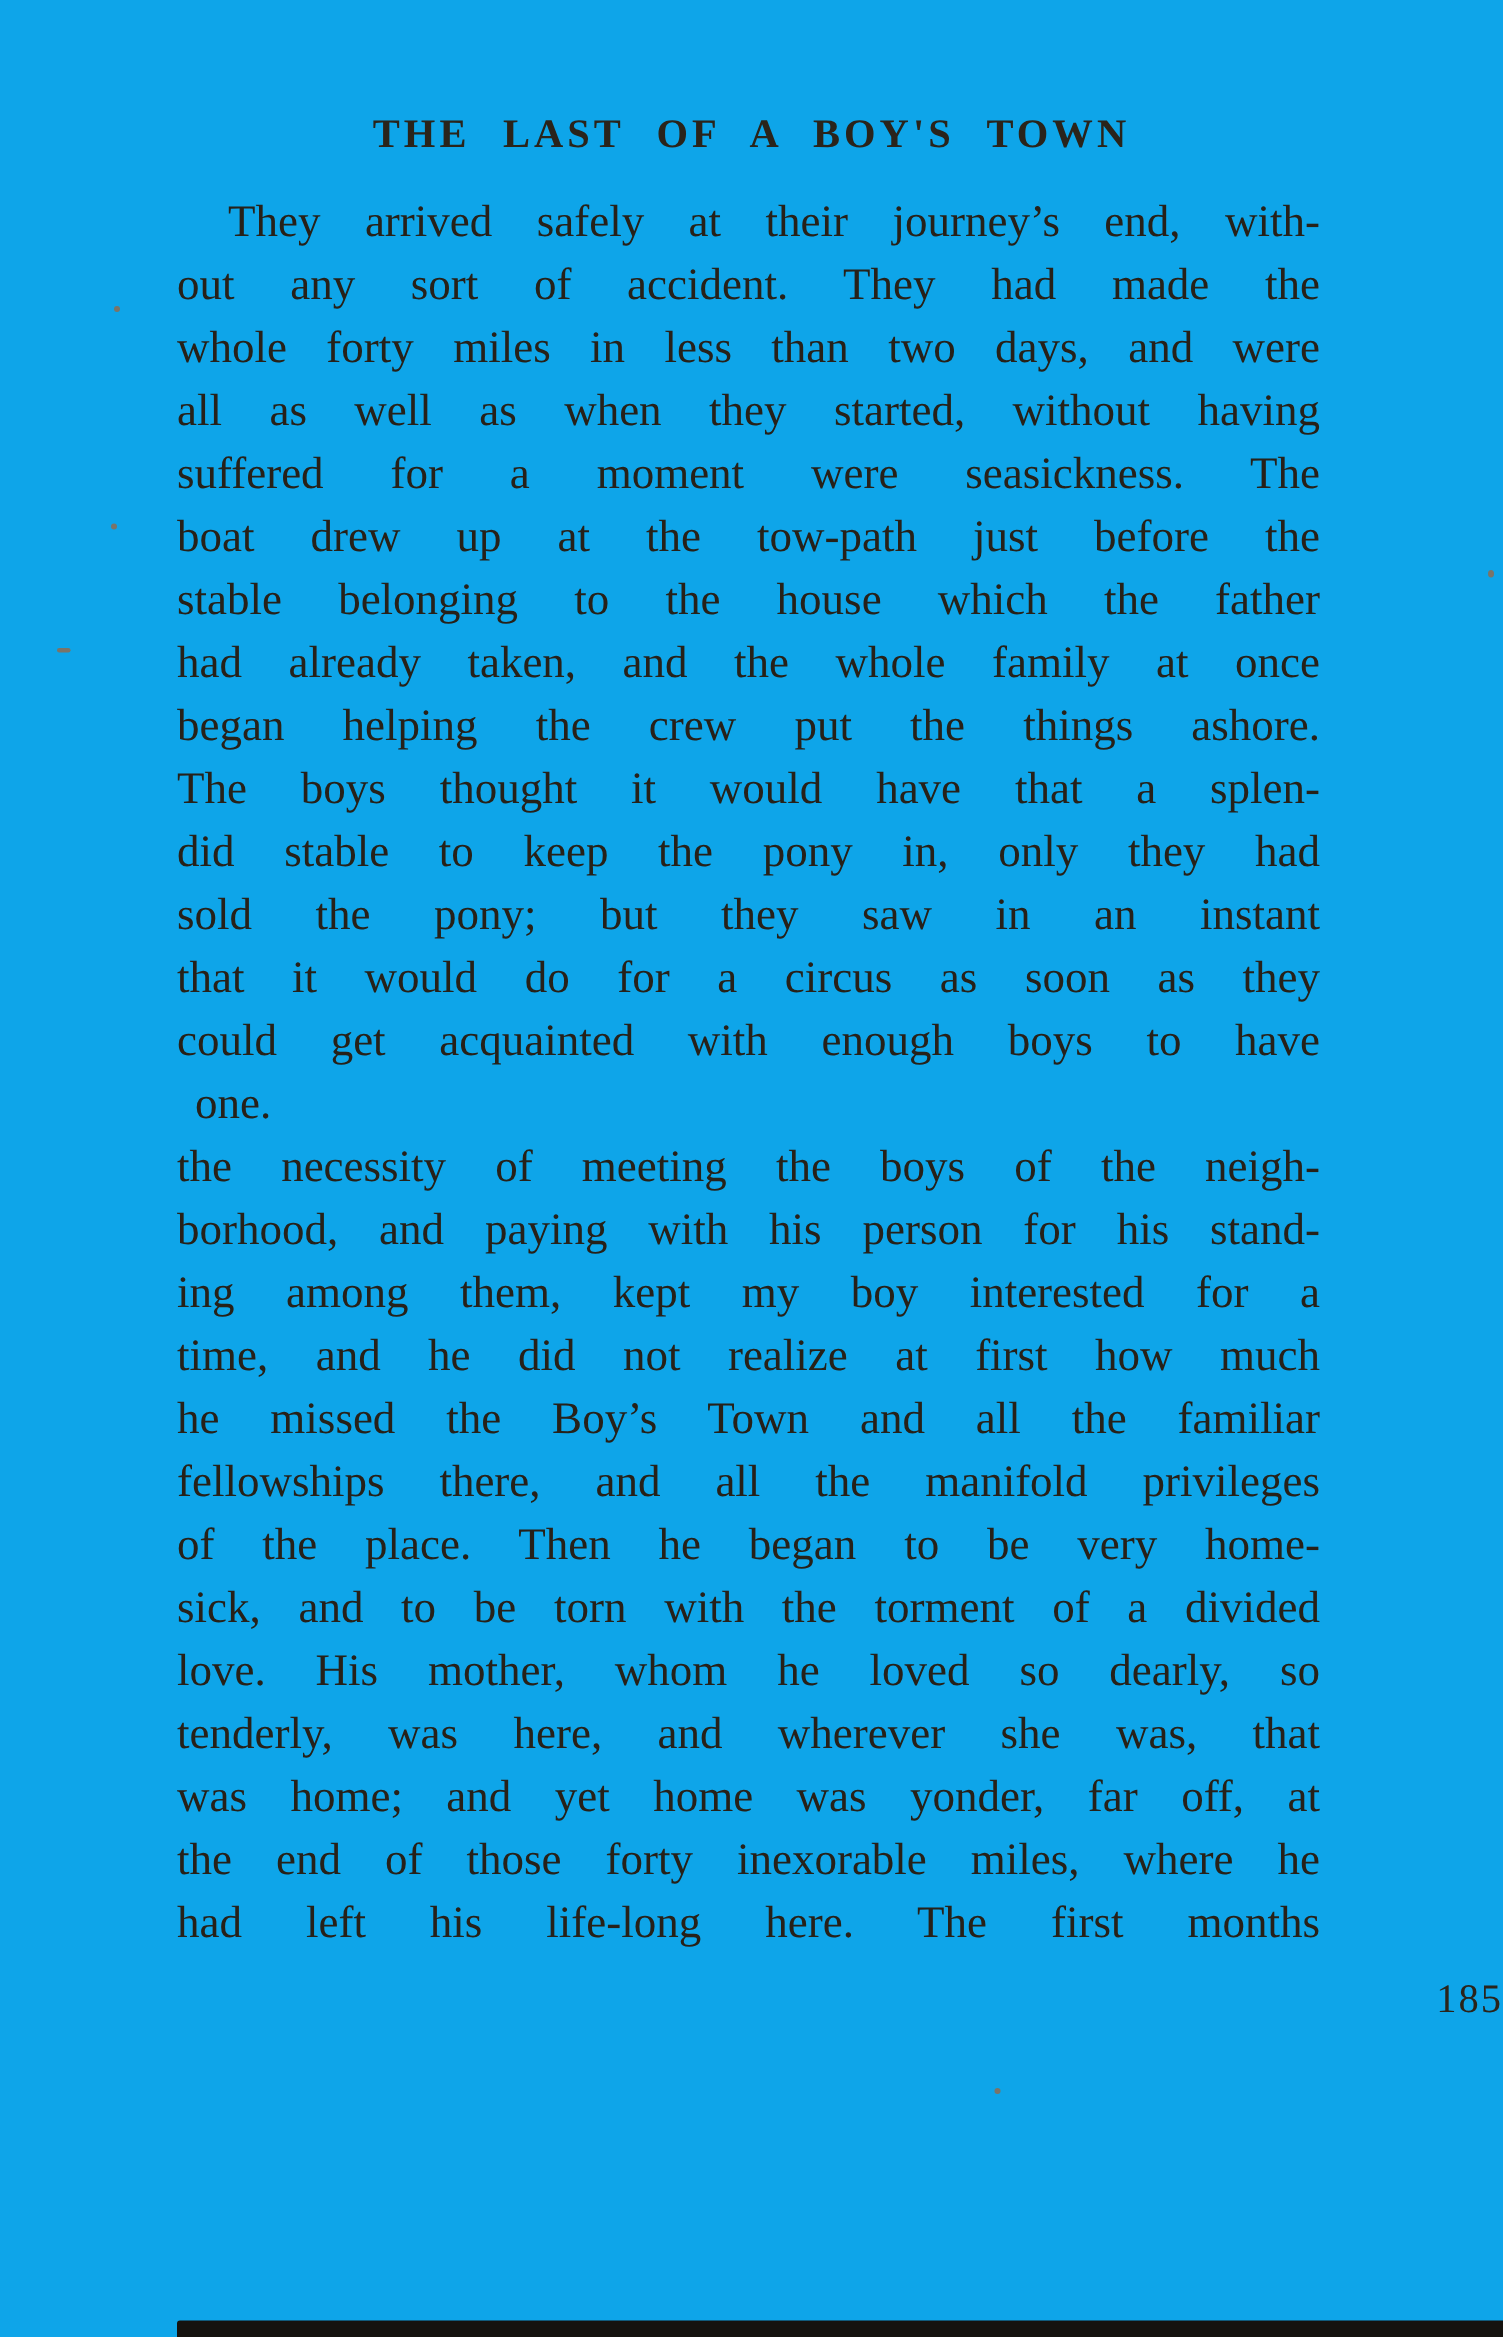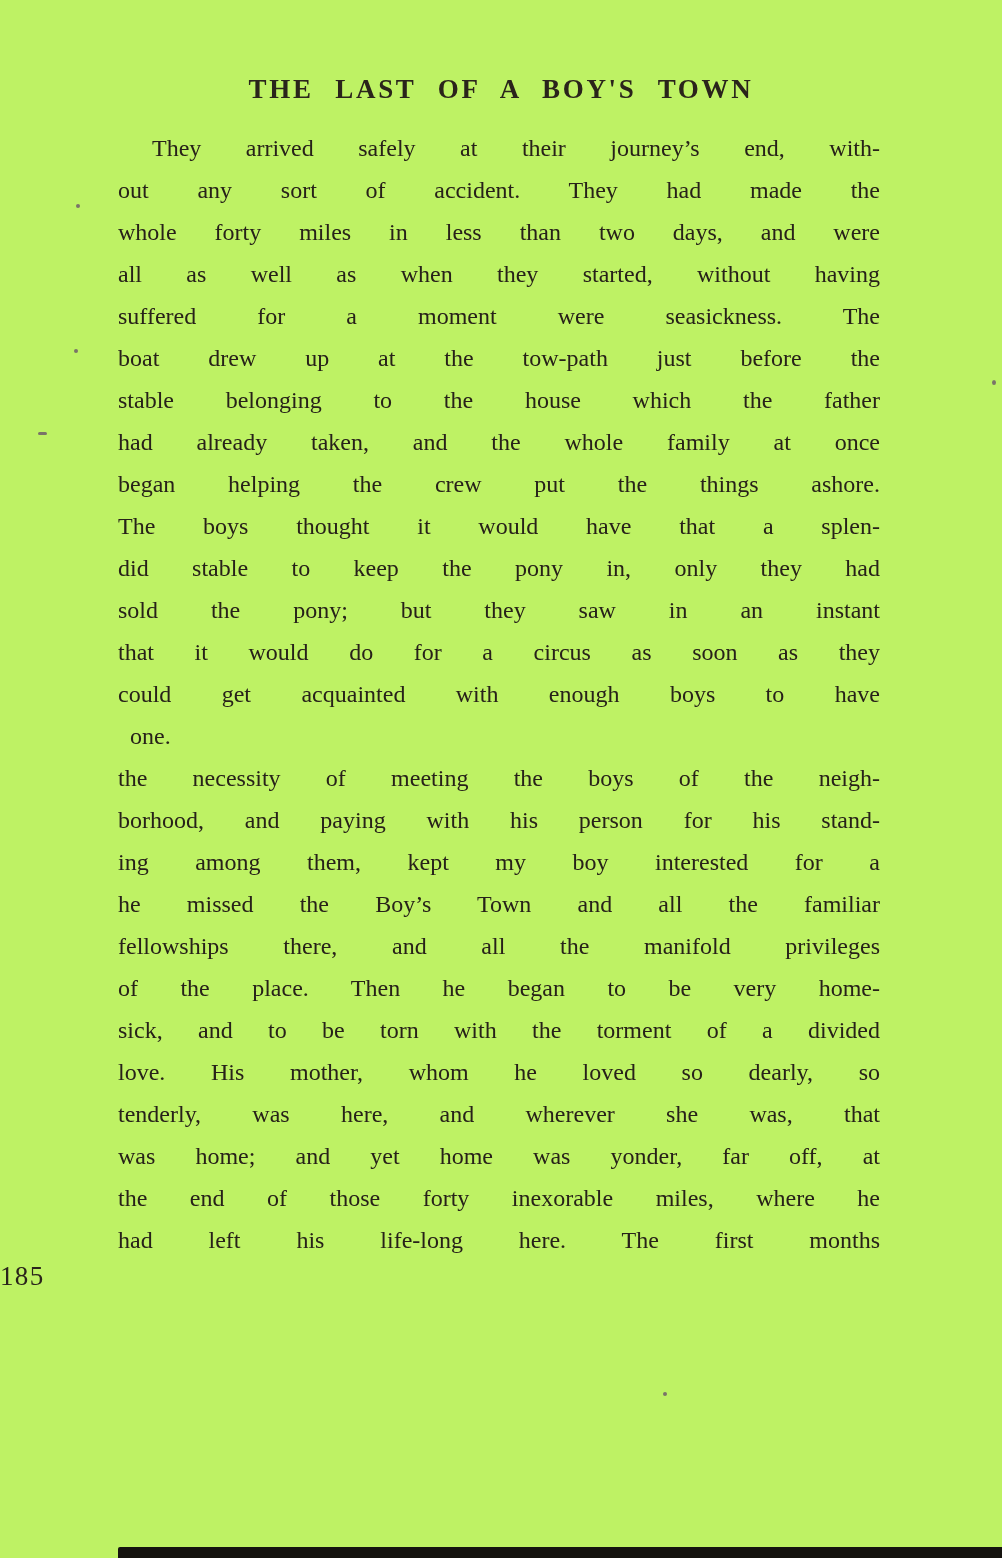--- a/index.html
+++ b/index.html
@@ -3,55 +3,56 @@
 <meta charset="utf-8">
 <style>
   html, body {
     margin: 0;
     padding: 0;
   }
   .page {
     position: relative;
     width: 1002px;
     height: 1558px;
-    background: #bef264;
+    background: #0ea5e9;
     font-family: "Liberation Serif", "DejaVu Serif", serif;
     color: #272119;
     overflow: hidden;
     box-sizing: border-box;
   }
   .header {
     padding-top: 74px;
     text-align: center;
     font-weight: 700;
     font-size: 27px;
     letter-spacing: 0.10em;
     word-spacing: 0.45em;
     color: #2a241b;
   }
   .text-block {
     margin: 22px 122px 0 118px; 
   }
   .line {
-    font-size: 24px;
+    font-size: 30px;
     line-height: 42px;
     text-align: justify;
     text-align-last: justify;
     word-spacing: 0.06em;
     white-space: normal;
   }
   .line.first {
     text-indent: 34px;
   }
   .line.short {
     text-align-last: left;
     margin-left: 12px;
   }
   .page-number {
-    text-align: left;
+    margin-top: 14px;
+    text-align: right;
     font-size: 27px;
     letter-spacing: 0.05em;
     color: #2a241b;
   }
   .scan-bar {
     position: absolute;
     left: 118px;
     right: 0;
     bottom: 0;
     height: 11px;
@@ -93,20 +94,21 @@
       <div class="line">sold the pony;  but they saw in an instant</div>
       <div class="line">that it would do for a circus as soon as they</div>
       <div class="line">could get acquainted with enough boys to have</div>
       <div class="line short">one.</div>
     </div>
 
     <div class="para">
       <div class="line">the necessity of meeting the boys of the neigh-</div>
       <div class="line">borhood, and paying with his person for his stand-</div>
       <div class="line">ing among them, kept my boy interested for a</div>
+      <div class="line">time, and he did not realize at first how much</div>
       <div class="line">he missed the Boy’s Town and all the familiar</div>
       <div class="line">fellowships there, and all the manifold privileges</div>
       <div class="line">of the place.  Then he began to be very home-</div>
       <div class="line">sick, and to be torn with the torment of a divided</div>
       <div class="line">love.  His mother, whom he loved so dearly, so</div>
       <div class="line">tenderly, was here, and wherever she was, that</div>
       <div class="line">was home;  and yet home was yonder, far off, at</div>
       <div class="line">the end of those forty inexorable miles, where he</div>
       <div class="line">had left his life-long here.  The first months</div>
     </div>

